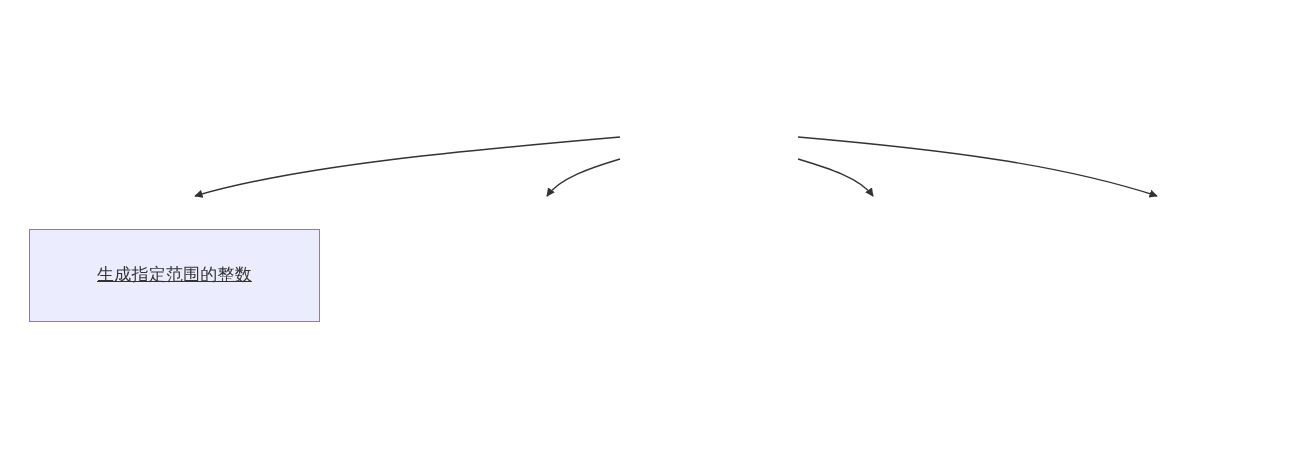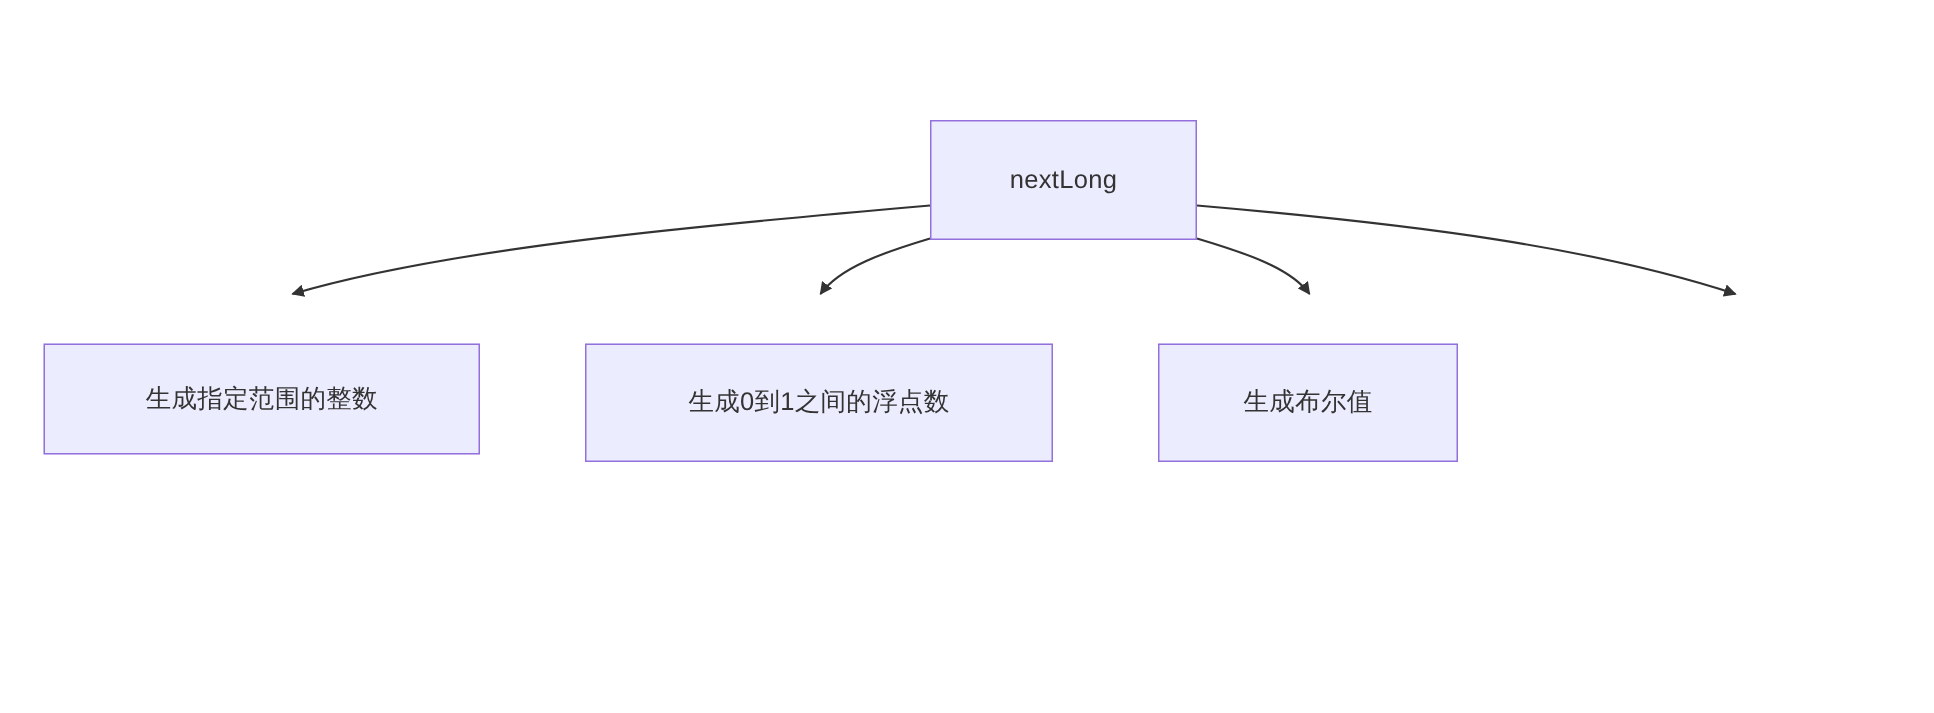--- a/index.html
+++ b/index.html
@@ -42,21 +42,22 @@
   #node-root {
     left: 620px;
     top: 80px;
     width: 178px;
     height: 80px;
   }
   #node-leaf-0 {
     left: 29px;
     top: 229px;
     width: 291px;
-    height: 74px;
+    height: 93px;
+    text-decoration: underline;
   }
   #node-leaf-1 {
     left: 390px;
     top: 229px;
     width: 312px;
     height: 79px;
   }
   #node-leaf-2 {
     left: 772px;
     top: 229px;
@@ -84,30 +85,21 @@
 
     <path d="M 620,137 C 470,150 300,165 195,196" fill="none" stroke="#333333" stroke-width="1.4" marker-end="url(#arrowhead)"></path>
 
     <path d="M 620,159 C 590,168 560,178 547,196" fill="none" stroke="#333333" stroke-width="1.4" marker-end="url(#arrowhead)"></path>
 
     <path d="M 798,159 C 828,168 860,178 873,196" fill="none" stroke="#333333" stroke-width="1.4" marker-end="url(#arrowhead)"></path>
 
     <path d="M 798,137 C 948,150 1062,165 1157,196" fill="none" stroke="#333333" stroke-width="1.4" marker-end="url(#arrowhead)"></path>
   </svg>
 
-  <div class="node" id="node-root">
-    <span class="node-label">nextLong</span>
-  </div>
 
   <div class="node" id="node-leaf-0">
     <span class="node-label">生成指定范围的整数</span>
   </div>
 
-  <div class="node" id="node-leaf-1">
-    <span class="node-label">生成0到1之间的浮点数</span>
-  </div>
 
-  <div class="node" id="node-leaf-2">
-    <span class="node-label">生成布尔值</span>
-  </div>
 
 
 </div>
 
 </body></html>

